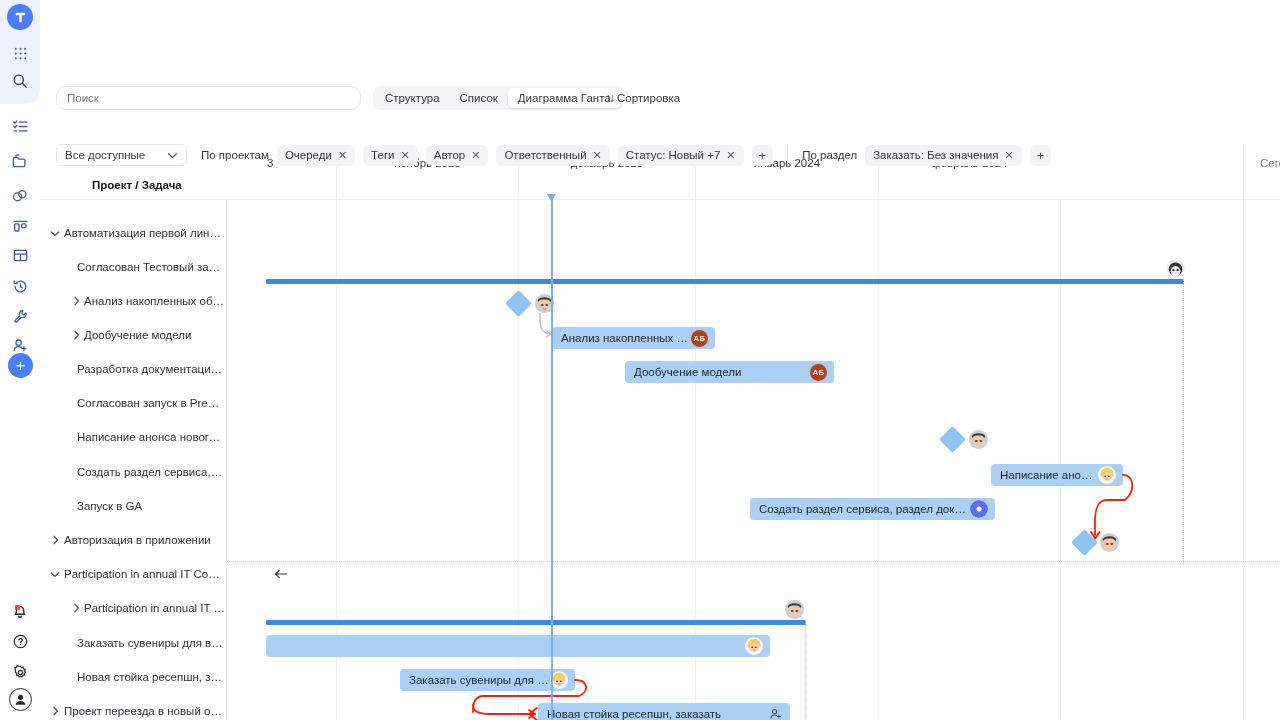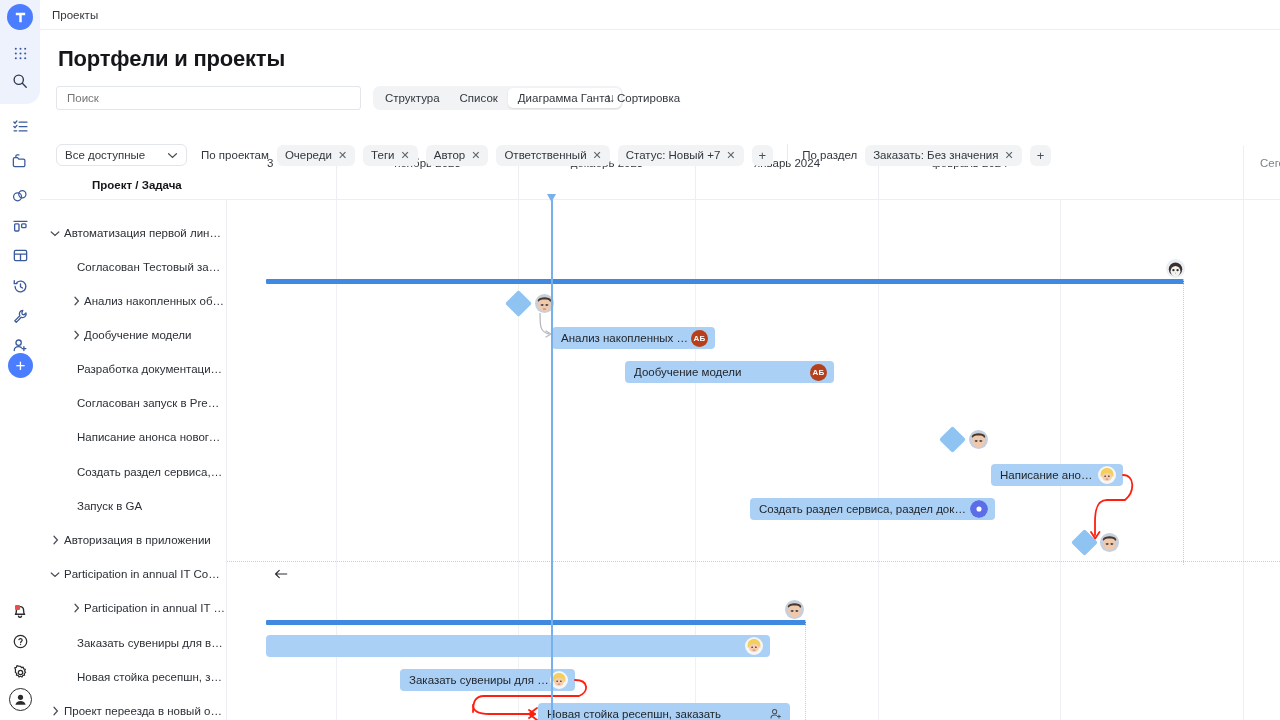--- a/index.html
+++ b/index.html
@@ -64,21 +64,21 @@
   .header {
     position: absolute; left: 40px; top: 30px; width: 1240px; height: 116px;
     background: #fff; z-index: 15;
   }
   .page-title {
     position: absolute; left: 18px; top: 16px;
     font-size: 22px; font-weight: bold; color: #14161a; letter-spacing: -0.2px;
   }
   .search-box {
     position: absolute; left: 16px; top: 56px; width: 305px; height: 24px;
-    border: 1px solid #e2e5ea; border-radius: 3px; background:#fff;
+    border: 1px solid #e2e5ea; border-radius: 10px; background:#fff;
     font-size: 11.5px; color: #8e949e; padding: 0 10px;
     font-family: inherit; outline: none;
   }
   .seg-group {
     position: absolute; left: 333px; top: 56px; height: 24px;
     background: #f2f3f5; border-radius: 7px; display: flex; align-items: center;
     padding: 2px;
   }
   .seg {
     height: 20px; padding: 0 10px; border-radius: 5px;
@@ -333,26 +333,22 @@
     </div>
 
     <div class="avatar-btn">
       <svg width="15" height="15" viewBox="0 0 18 18" fill="#2b2b2b">
         <circle cx="9" cy="6.4" r="3.1"></circle>
           <path d="M2.9 15.4c.4-3 3-4.6 6.1-4.6s5.7 1.6 6.1 4.6z"></path>
       </svg>
     </div>
   </div>
 
-  <div class="topbar">
-    <div class="topbar-tab">Проекты</div>
-  </div>
 
   <div class="header">
-    <div class="page-title">Портфели и проекты</div>
 
     <input class="search-box" type="text" placeholder="Поиск" style="">
 
     <div class="seg-group">
       <div class="seg">Структура</div>
       <div class="seg">Список</div>
       <div class="seg active">Диаграмма Ганта</div>
     </div>
 
     <div class="sort-btn">

